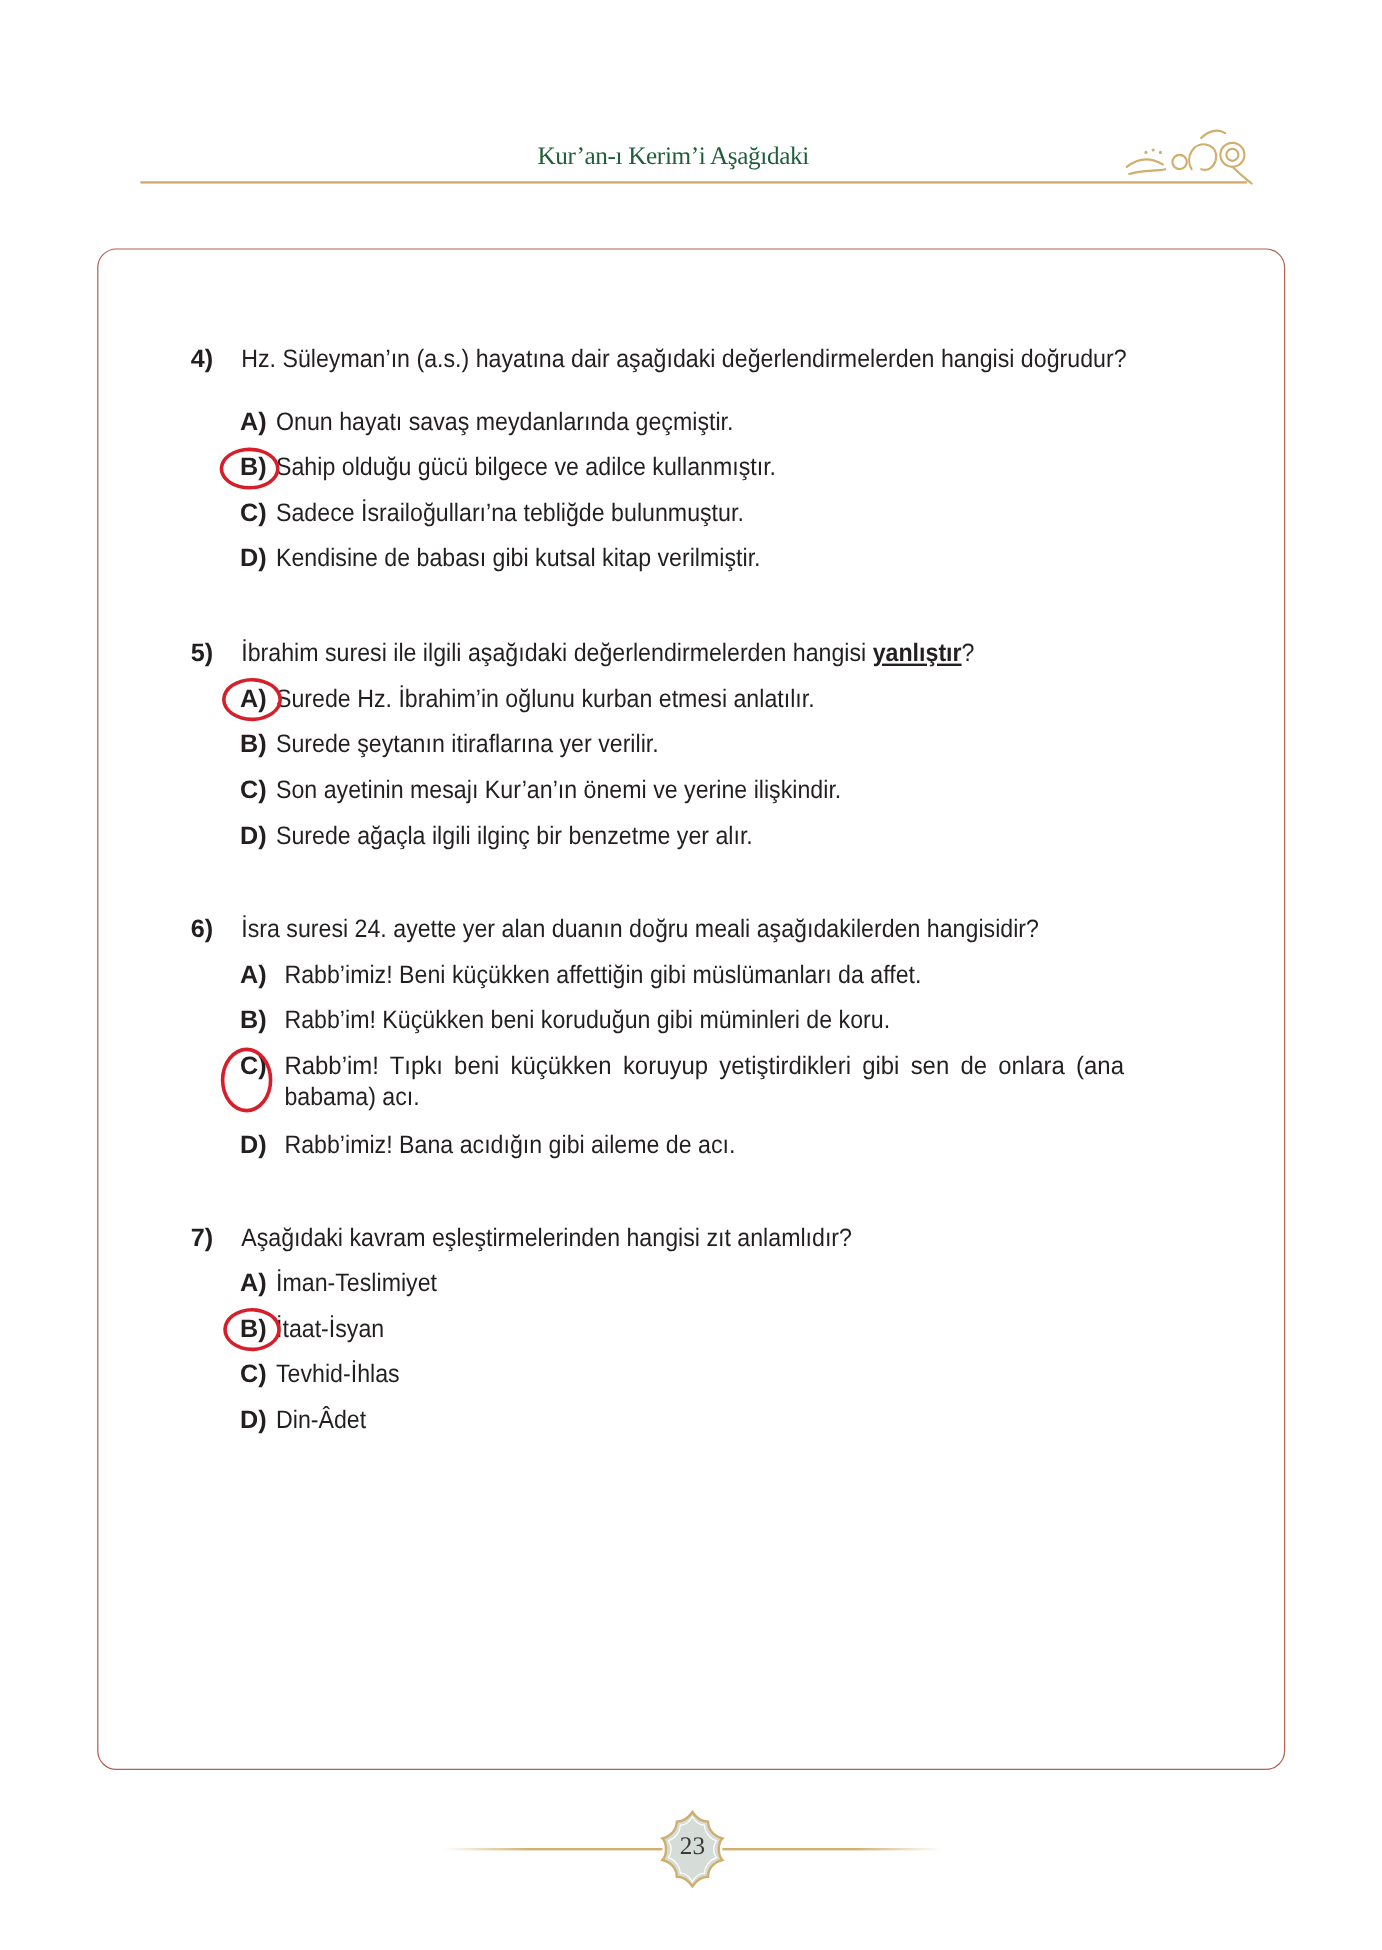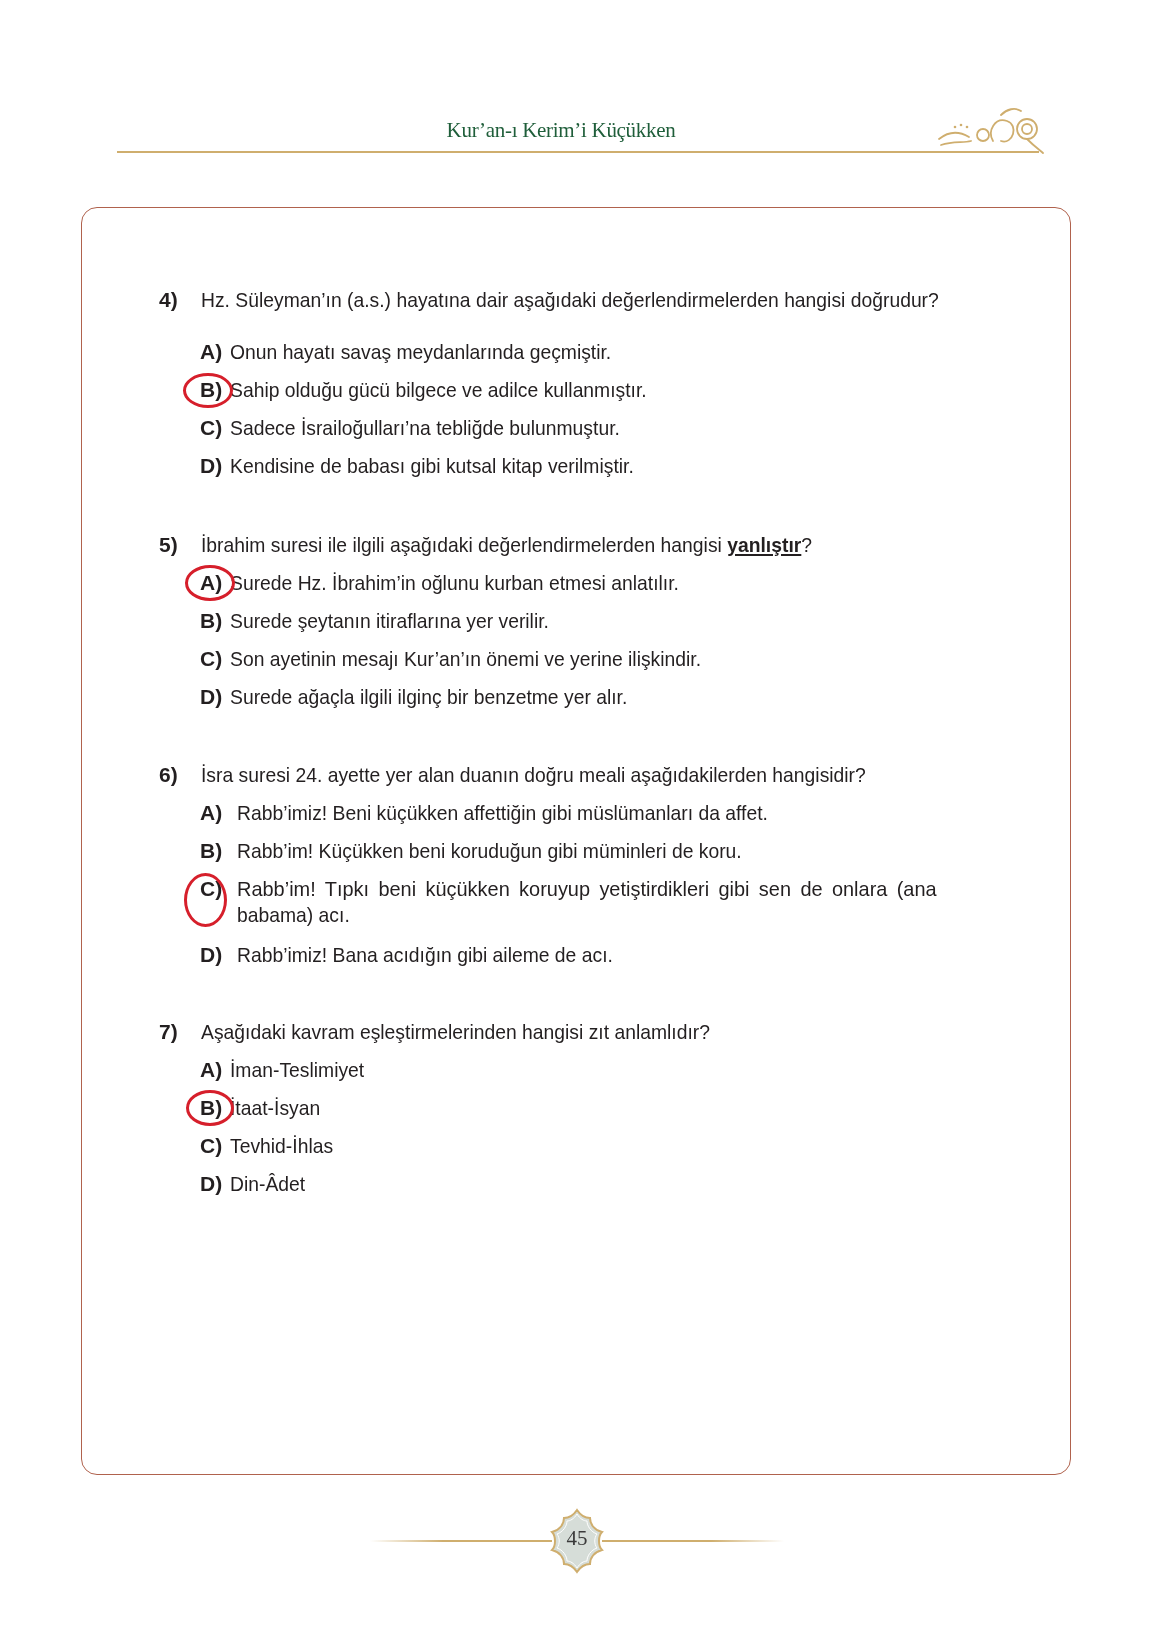--- a/index.html
+++ b/index.html
@@ -27,21 +27,21 @@
 
   .footer-rule { position: absolute; top: 1540px; height: 2px; background: linear-gradient(to right, rgba(207,174,110,0), #cfae6e 40%, #cfae6e); }
   .footer-rule.right { background: linear-gradient(to left, rgba(207,174,110,0), #cfae6e 40%, #cfae6e); }
   .page-badge { position: absolute; left: 546px; top: 1508px; width: 62px; height: 66px; }
   .page-num { position: absolute; left: 546px; top: 1526px; width: 62px; text-align: center;
     font-family: "Liberation Serif", serif; font-size: 21px; color: #3a3a3a; }
 </style>
 </head>
 <body>
 
-<div class="header-title">Kur’an-ı Kerim’i Küçükken</div>
+<div class="header-title">Kur’an-ı Kerim’i Aşağıdaki</div>
 <div class="header-rule"></div>
 <svg class="header-ornament" viewBox="0 0 110 54">
   <g fill="none" stroke="#cfae6e" stroke-width="1.8" stroke-linecap="round">
     <path d="M4 38 C 14 30, 24 30, 34 36"></path>
     <path d="M6 44 C 18 40, 28 42, 36 40"></path>
     <circle cx="48" cy="34" r="6"></circle>
     <path d="M58 40 C 52 30, 60 16, 72 20 C 84 24, 78 44, 66 40"></path>
     <path d="M66 14 C 72 8, 80 6, 86 10"></path>
     <circle cx="92" cy="28" r="10"></circle>
     <circle cx="92" cy="28" r="5"></circle>
@@ -144,13 +144,13 @@
   <span class="opt-text narrow" style="left:30px; transform:scaleX(0.92);">Din-Âdet</span>
 </div>
 <div class="answer-circle" style="left:186px; top:1090px; width:48px; height:36px;"></div>
 
 <div class="footer-rule" style="left:370px; width:182px;"></div>
 <div class="footer-rule right" style="left:602px; width:182px;"></div>
 <svg class="page-badge" viewBox="0 0 62 66">
   <path d="M31 2 C 35 8, 40 10, 44 10 C 44 16, 48 22, 56 24 C 52 28, 52 38, 56 42 C 48 44, 44 50, 44 56 C 40 56, 35 58, 31 64 C 27 58, 22 56, 18 56 C 18 50, 14 44, 6 42 C 10 38, 10 28, 6 24 C 14 22, 18 16, 18 10 C 22 10, 27 8, 31 2 Z" fill="#d6ddd8" stroke="#cfae6e" stroke-width="2"></path>
   <path d="M31 6 C 34 11, 38 13, 41 13 C 41 18, 45 24, 51 26 C 48 30, 48 36, 51 40 C 45 42, 41 48, 41 53 C 38 53, 34 55, 31 60 C 28 55, 24 53, 21 53 C 21 48, 17 42, 11 40 C 14 36, 14 30, 11 26 C 17 24, 21 18, 21 13 C 24 13, 28 11, 31 6 Z" fill="none" stroke="#ffffff" stroke-width="1"></path>
 </svg>
-<div class="page-num">45</div>
+<div class="page-num">23</div>
 
 </body></html>

